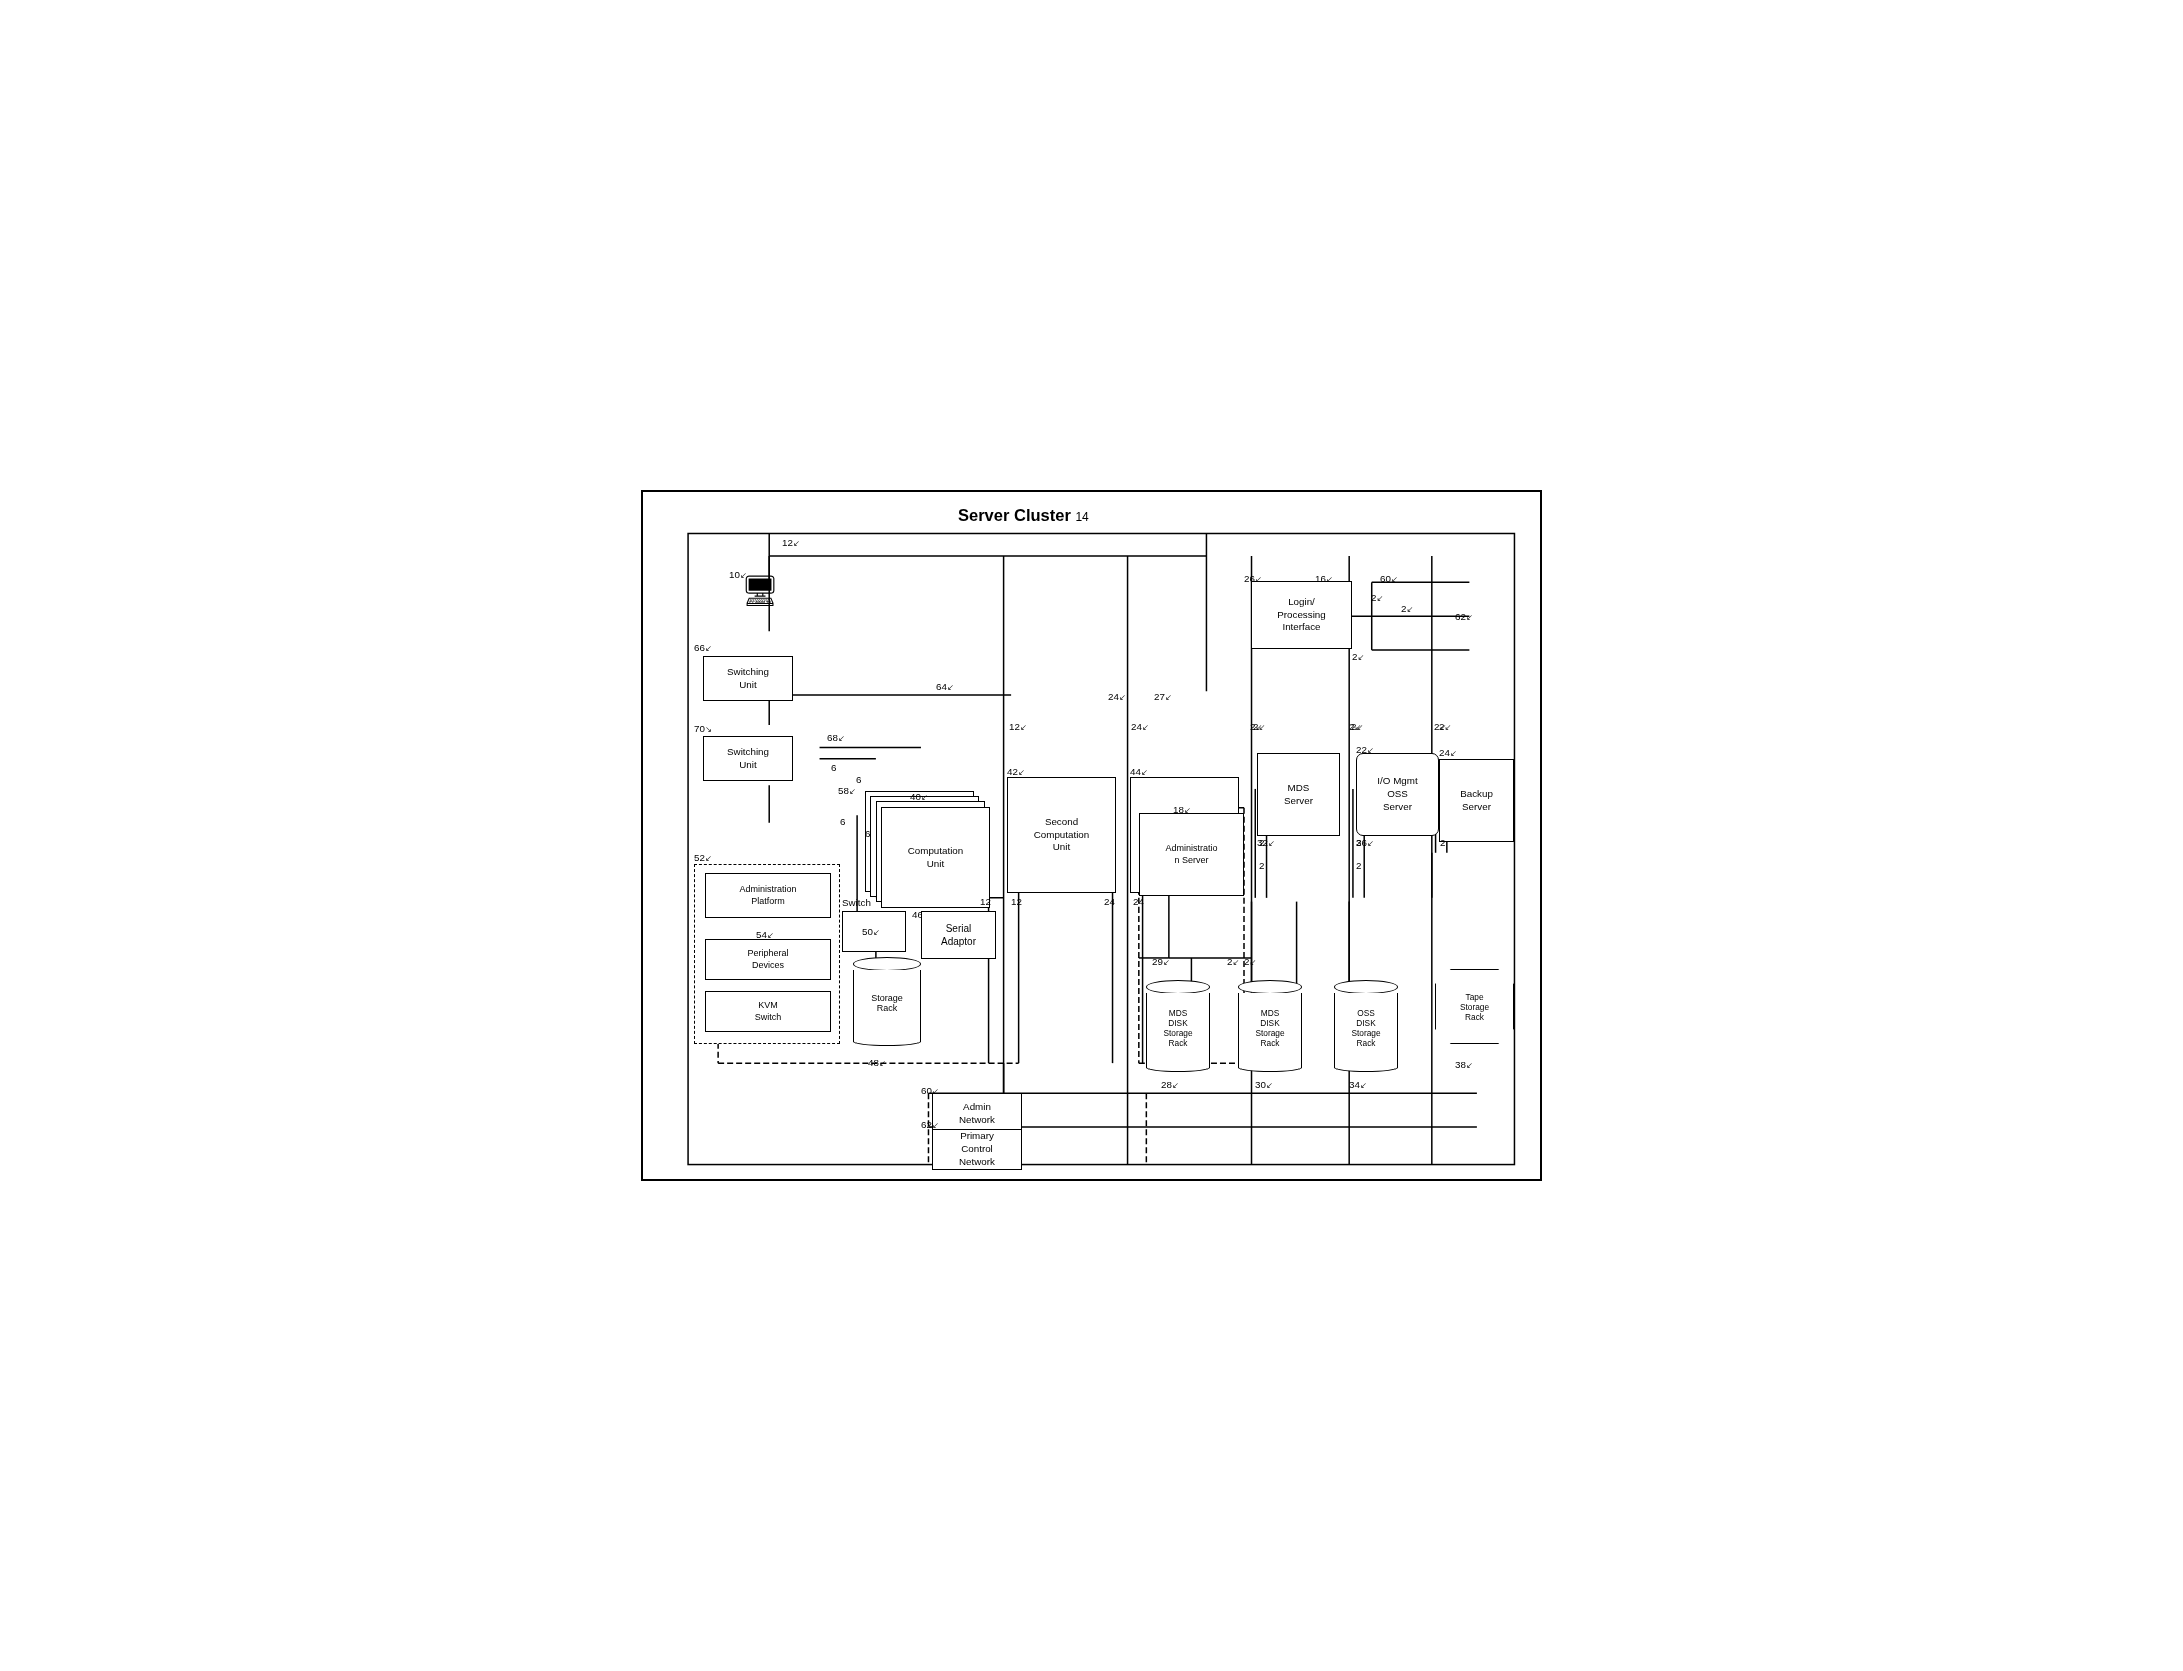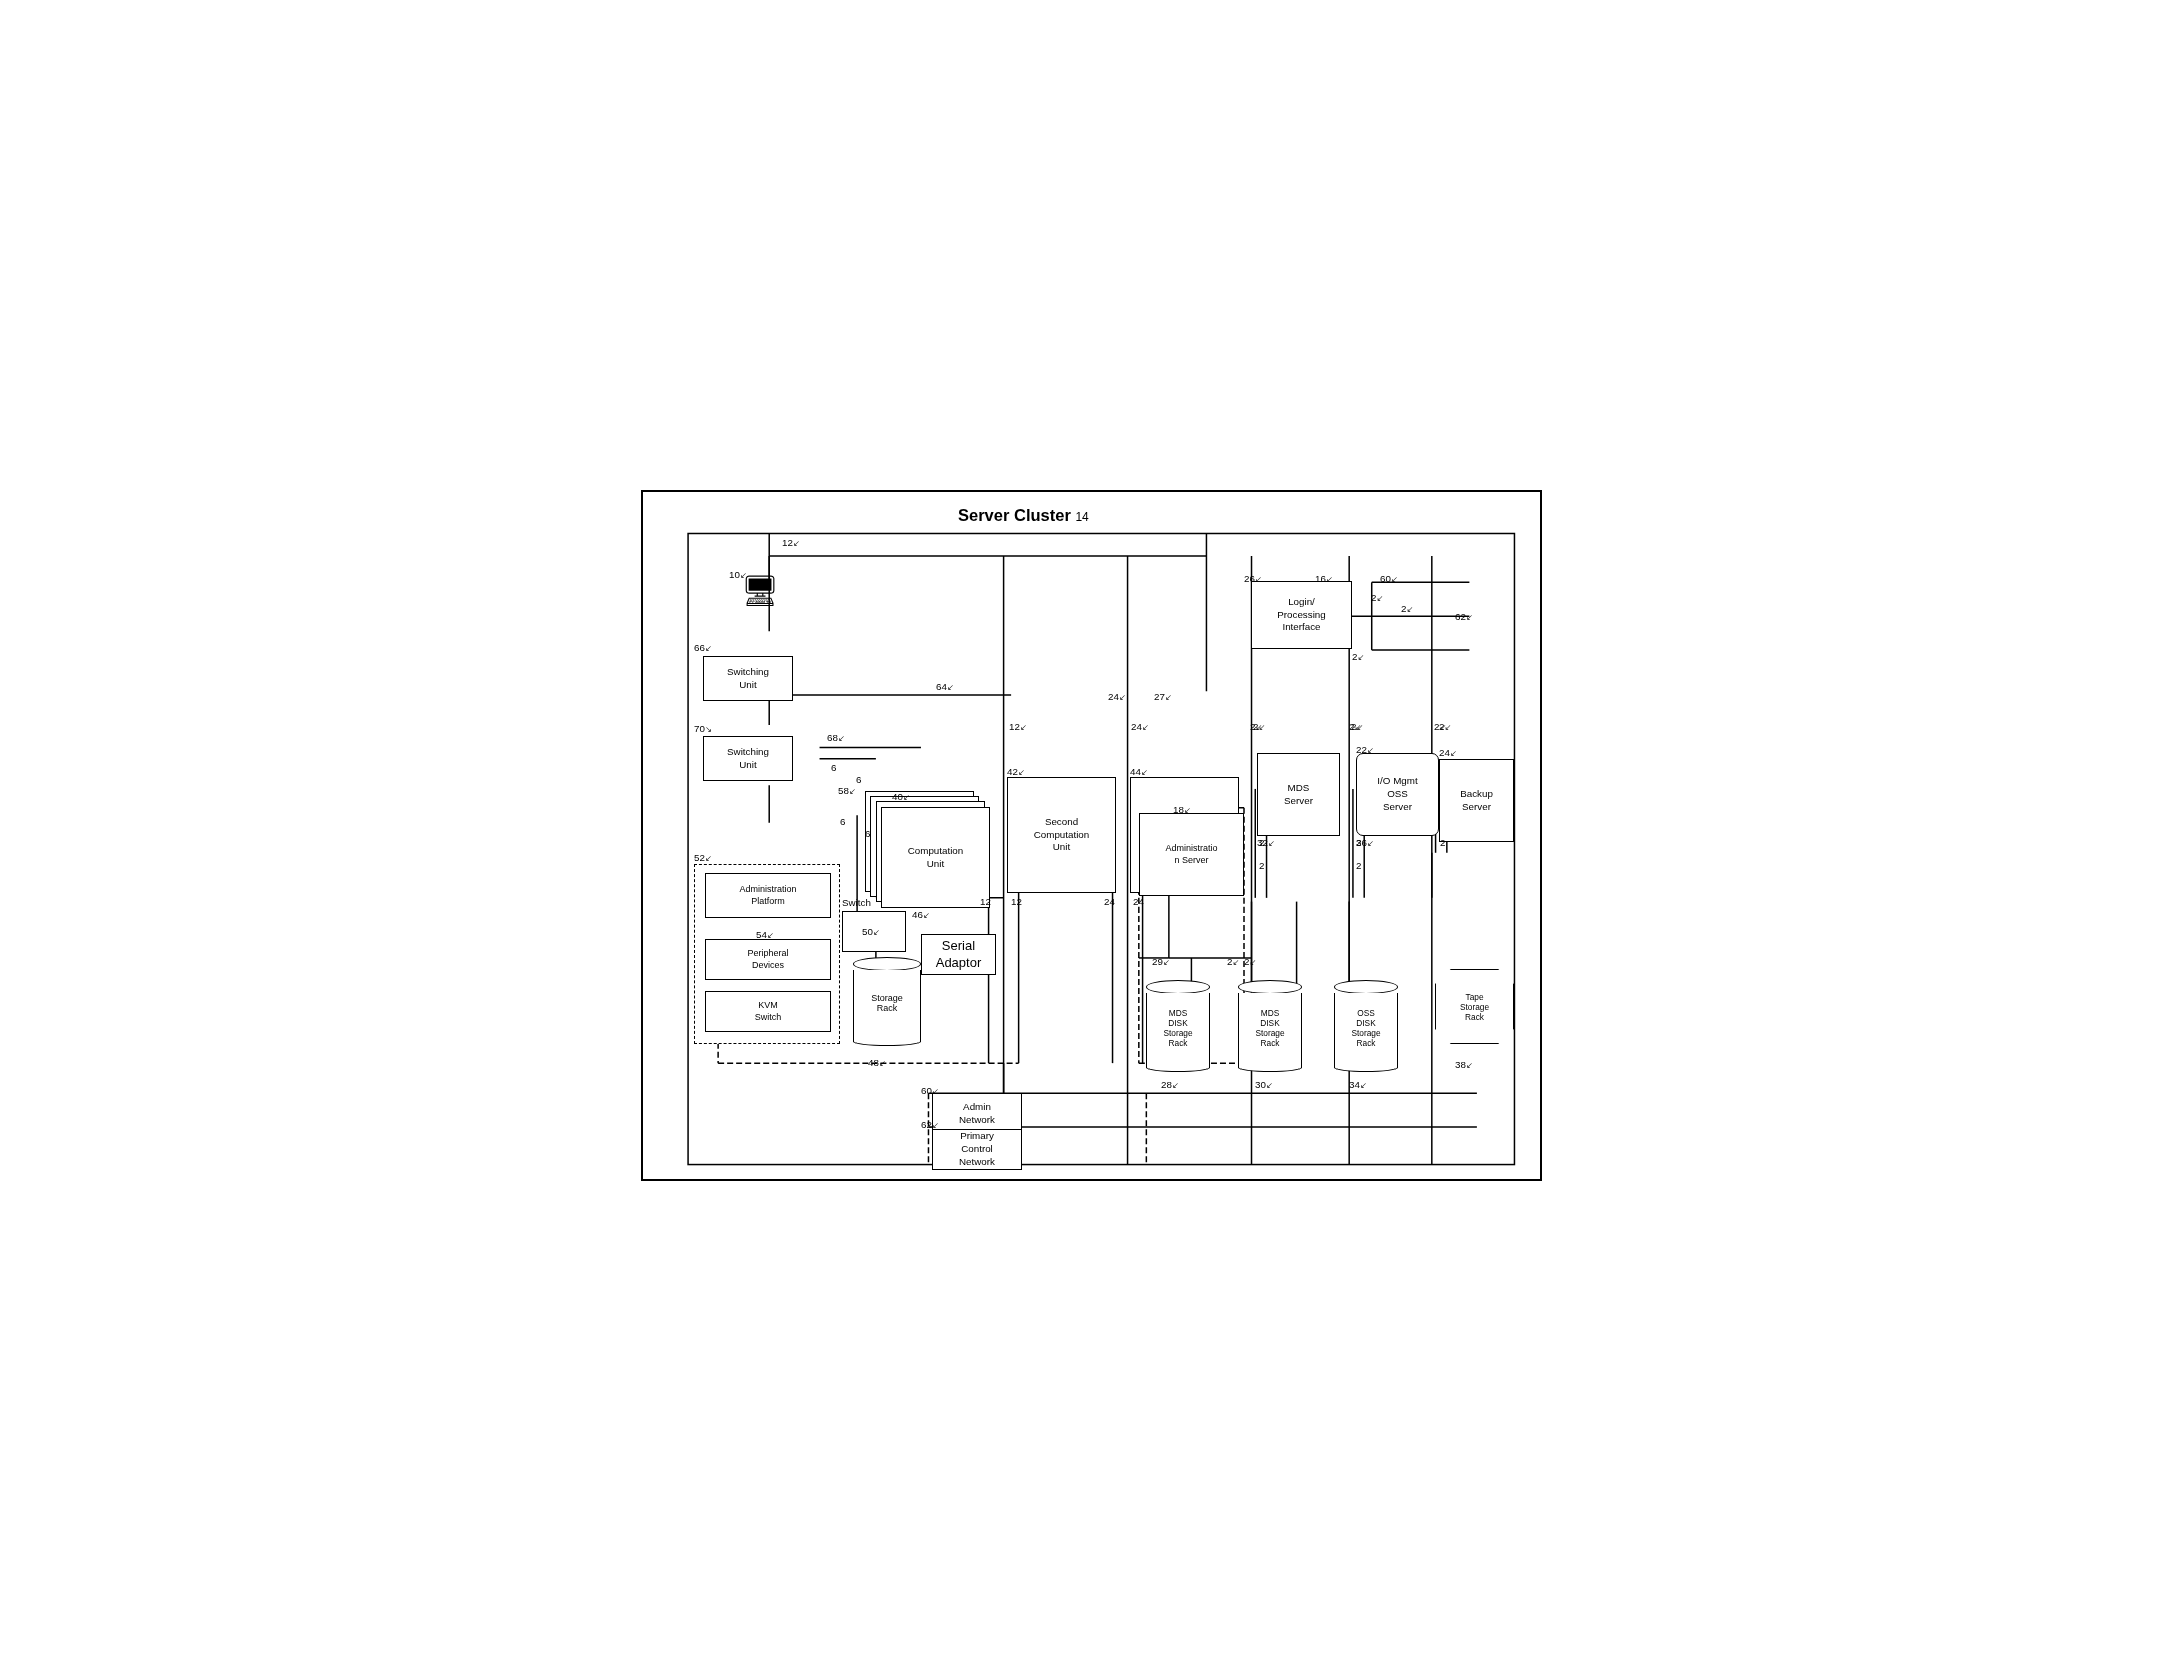--- a/index.html
+++ b/index.html
@@ -183,21 +183,21 @@
 
   <div class="num-label" style="top:293px; left:195px;">58<span style="font-size:8.3px;">↙</span></div>
 
   <div class="box" style="left:222px; top:299px; width:109px; height:101px;"></div>
   <div class="box" style="left:227px; top:304px; width:109px; height:101px;"></div>
   <div class="box" style="left:233px; top:309px; width:109px; height:101px;"></div>
   <div class="box" style="left:238px; top:315px; width:109px; height:101px;">
     <span>Computation<br>Unit</span>
   </div>
 
-  <div class="num-label" style="top:299px; left:249px;">40<span style="font-size:8.3px;">↙</span></div>
+  <div class="num-label" style="top:299px; left:267px;">40<span style="font-size:8.3px;">↙</span></div>
 
   <div class="num-label" style="top:189px; left:293px;">64<span style="font-size:8.3px;">↙</span></div>
 
   <div class="num-label" style="top:274px; left:364px;">42<span style="font-size:8.3px;">↙</span></div>
   <div class="box" style="left:364px; top:285px; width:109px; height:116px;">
     <span>Second<br>Computation<br>Unit</span>
   </div>
 
   <div class="num-label" style="top:274px; left:487px;">44<span style="font-size:8.3px;">↙</span></div>
   <div class="box" style="left:487px; top:285px; width:109px; height:116px;">
@@ -252,21 +252,21 @@
 
   <div class="box" style="left:62px; top:499px; width:126px; height:41px; font-size:9px;">
     <span>KVM<br>Switch</span>
   </div>
 
   <div class="num-label" style="top:405px; left:199px;">Switch</div>
   <div class="box" style="left:199px; top:419px; width:64px; height:41px; font-size:9.8px;"></div>
 
   <div class="num-label" style="top:417px; left:269px;">46<span style="font-size:8.3px;">↙</span></div>
 
-  <div class="box" style="left:278px; top:442px; width:75px; height:41px; font-size:13px;">
+  <div class="box" style="left:278px; top:419px; width:75px; height:48px; font-size:10px;">
     <span>Serial<br>Adaptor</span>
   </div>
 
   <div class="num-label" style="top:434px; left:219px;">50<span style="font-size:8.3px;">↙</span></div>
 
   <div class="num-label" style="top:324px; left:197px;">6</div>
   <div class="num-label" style="top:336px; left:222px;">6</div>
 
   <div style="position:absolute; left:210px; top:465px; width:68px; text-align:center;">
     <div style="border:1.5px solid #000; border-radius:50%; width:68px; height:13.5px; background:#fff;"></div>

